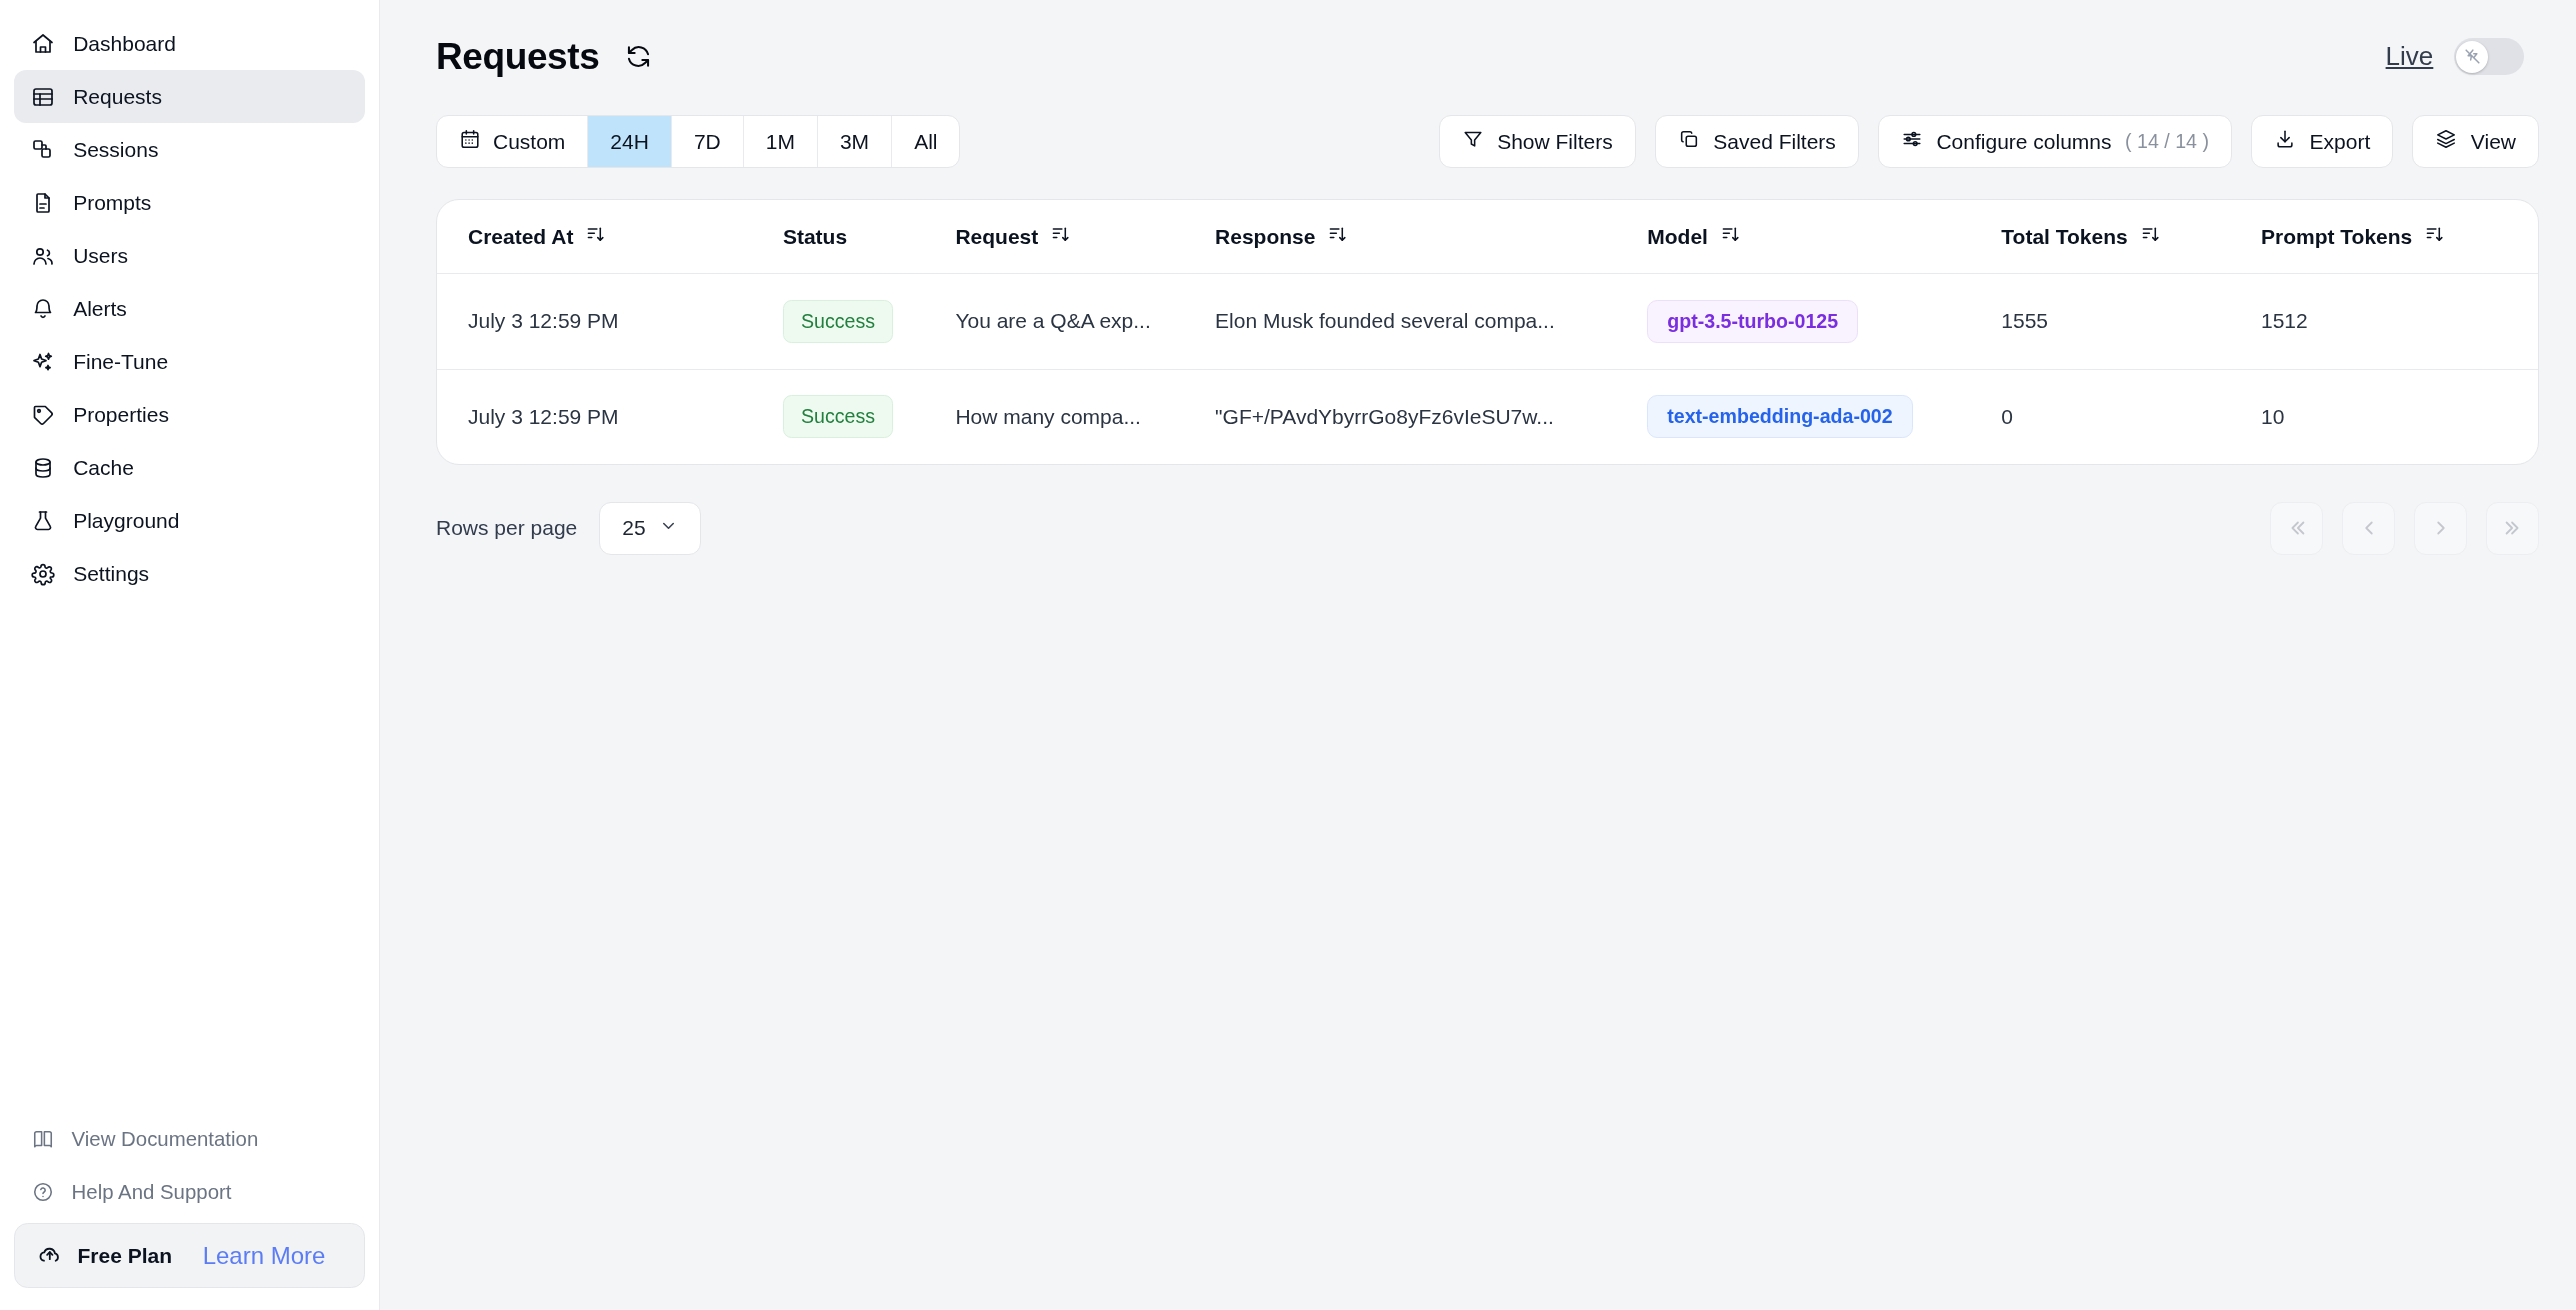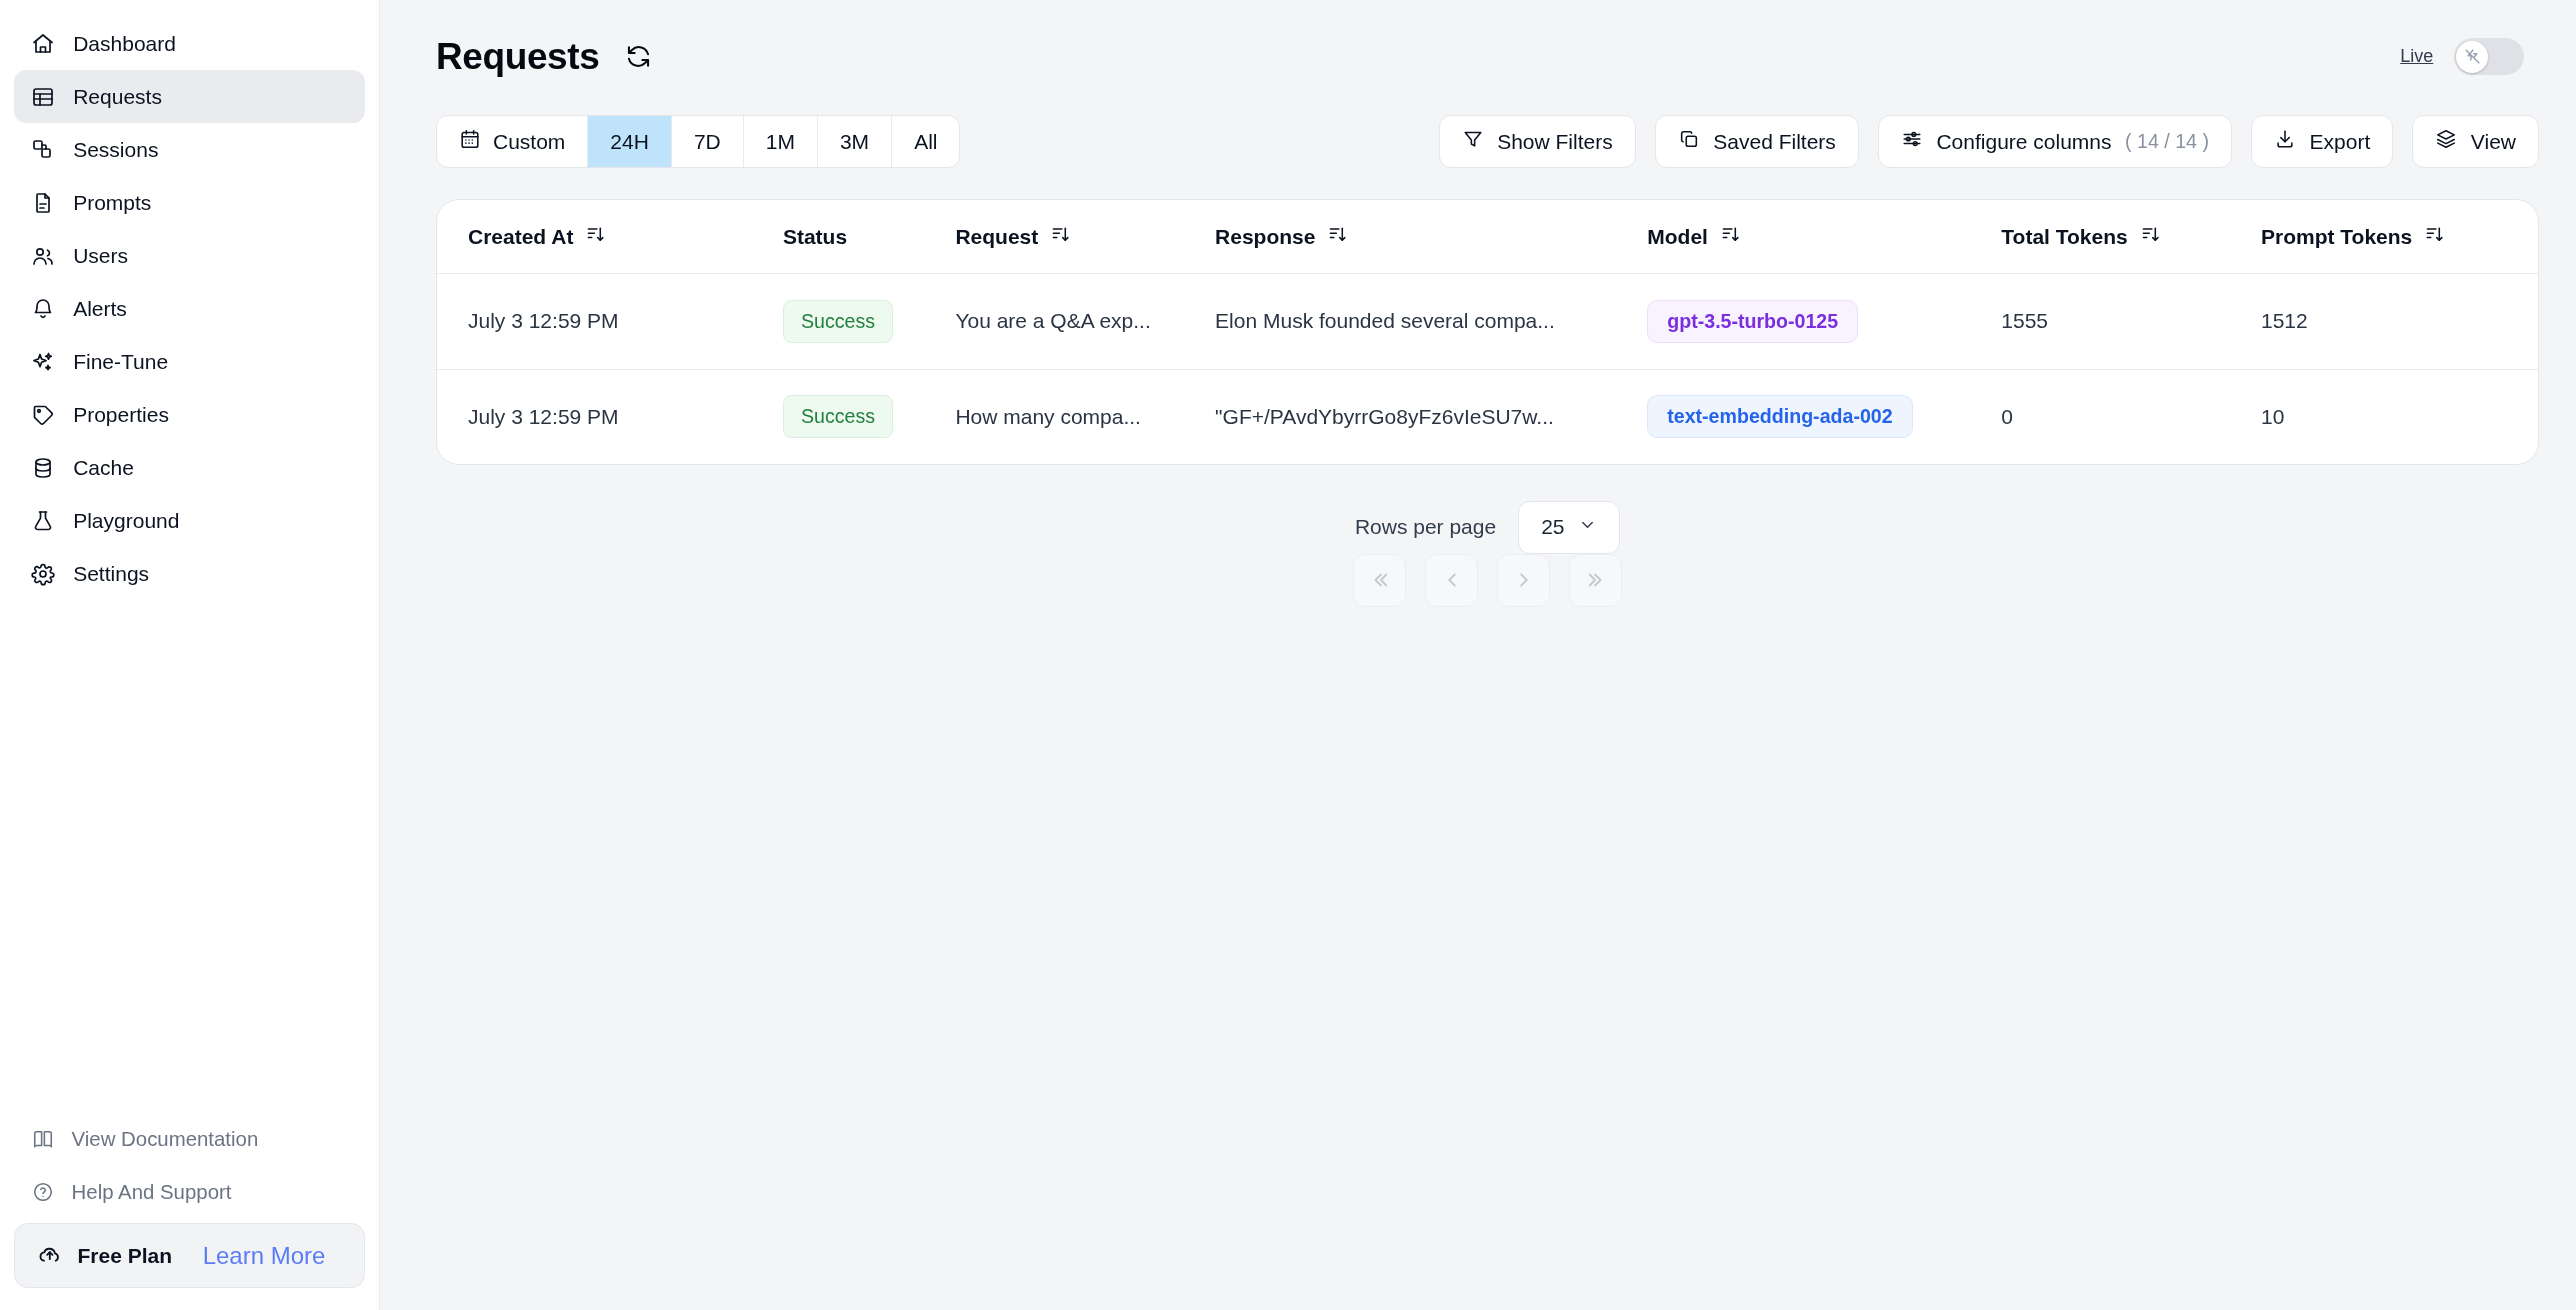--- a/index.html
+++ b/index.html
@@ -93,21 +93,21 @@
     overflow: hidden;
   }
   .main-header {
     display: flex; align-items: center; justify-content: space-between;
     height: 55px;
   }
   .title-wrap { display: flex; align-items: center; gap: 22px; }
   .page-title { font-size: 37px; font-weight: 700; color: #06090f; letter-spacing: -0.4px; }
   .refresh-btn { width: 34px; height: 34px; display:flex; align-items:center; justify-content:center; cursor:pointer; }
   .live-wrap { display: flex; align-items: center; gap: 20.4px; padding-right: 15.3px; }
-  .live-label { font-size: 18px; color: #323c4d; font-weight: 500; text-decoration: underline; }
+  .live-label { font-size: 26px; color: #323c4d; font-weight: 500; text-decoration: underline; }
   .toggle {
     width: 70px; height: 37px; border-radius: 19px;
     background: #dfe1e6; position: relative; cursor: pointer;
   }
   .toggle .knob {
     position: absolute; left: 2.6px; top: 2.6px;
     width: 32px; height: 32px; border-radius: 50%;
     background: #ffffff;
     box-shadow: 0 0.9px 2.6px rgba(0,0,0,.22);
     display: flex; align-items: center; justify-content: center;
@@ -198,21 +198,20 @@
     font-size: 19.6px; font-weight: 700;
   }
   .badge-purple { background: #f8f3fe; border: 1.7px solid #ecdffb; color: #7b2ee0; }
   .badge-blue   { background: #eff5ff; border: 1.7px solid #d9e6fd; color: #2563eb; }
 
   
   .table-footer {
     margin-top: 36px;
     display: flex; align-items: center; justify-content: space-between;
     height: 55px;
-    flex-direction: column;
   }
   .rpp { display: flex; align-items: center; gap: 22px; }
   .rpp-label { font-size: 21px; color: #323c4d; font-weight: 500; }
   .rpp-select {
     height: 53px; min-width: 102px;
     background: #ffffff; border: 1.7px solid #e4e6ea; border-radius: 12px;
     display: flex; align-items: center; justify-content: center; gap: 13.6px;
     font-size: 21px; color: #1b2430; cursor: pointer;
     padding: 0 17px;
   }

